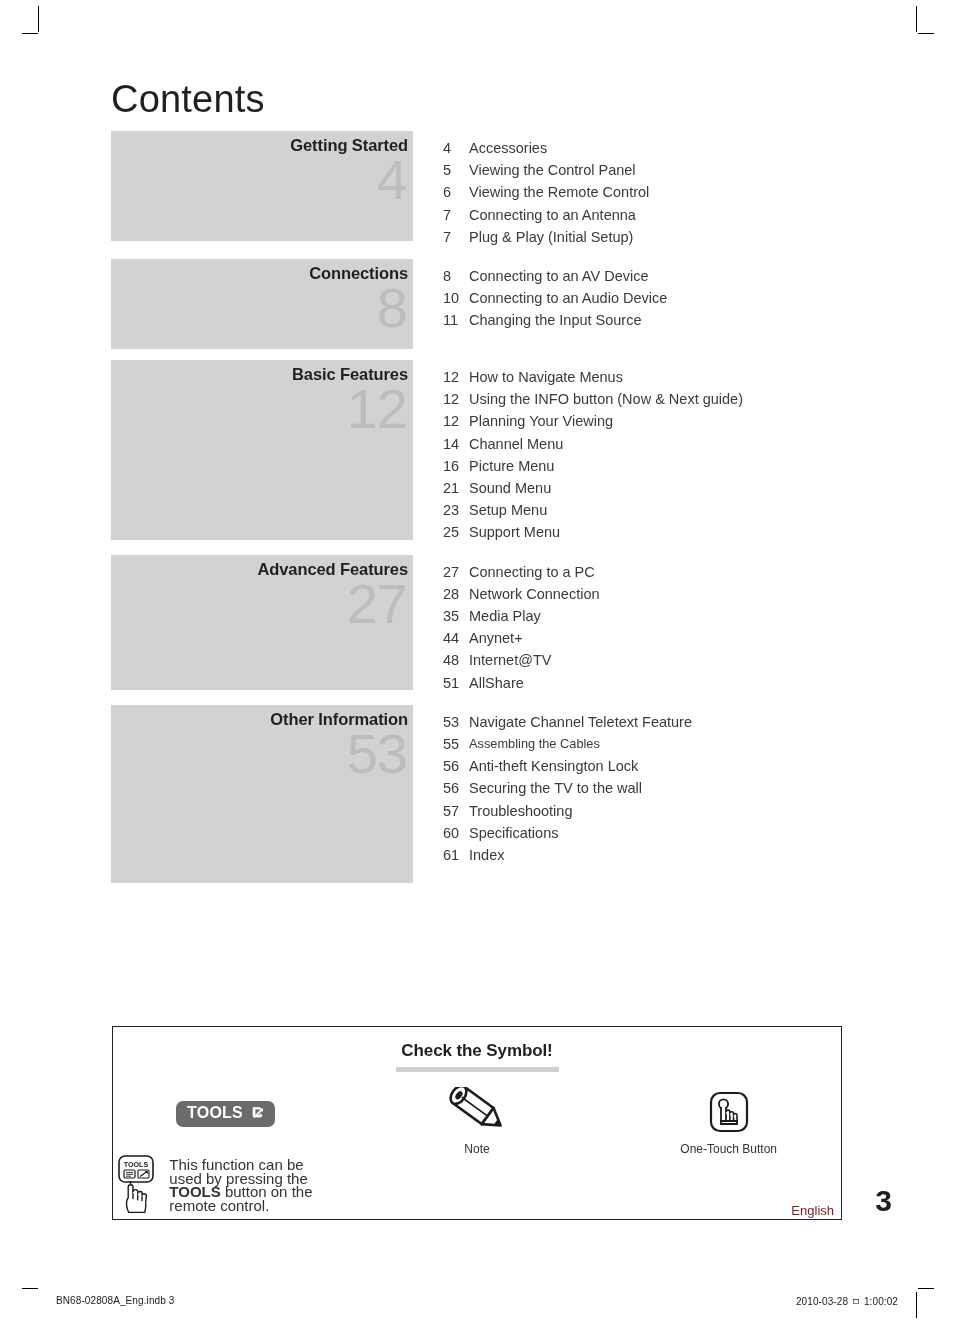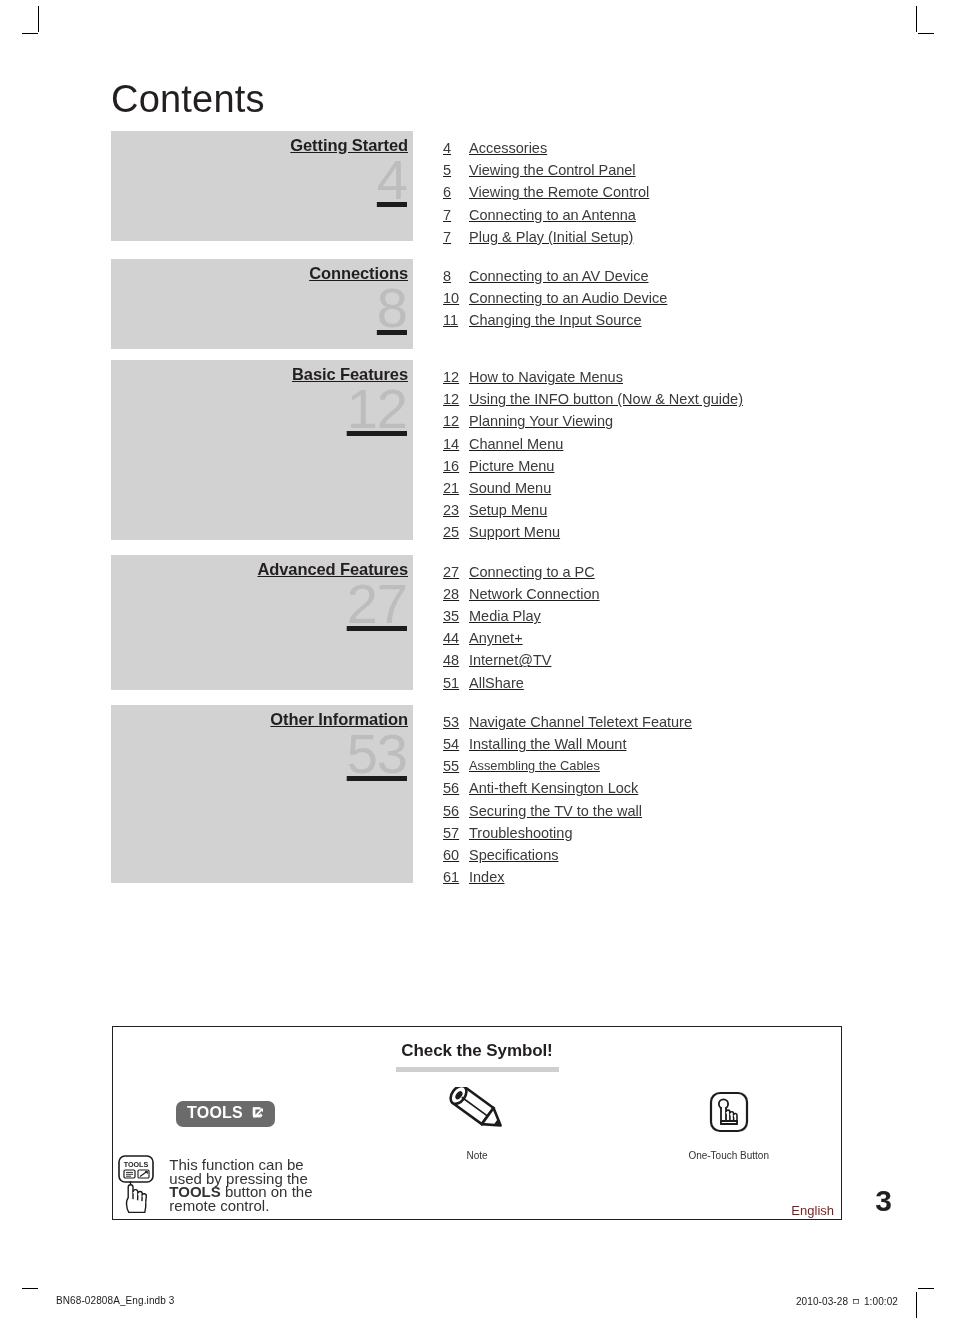--- a/index.html
+++ b/index.html
@@ -39,21 +39,20 @@
   
   .contents {
     position: absolute;
     left: 0;
     top: 131px;
     width: 954px;
   }
   .section {
     position: relative;
     margin-bottom: 11px;
-    text-decoration: underline;
   }
   .section-row {
     display: flex;
     align-items: flex-start;
   }
   .band {
     width: 302px;
     margin-left: 111px;
     background: #d2d2d2;
     position: relative;
@@ -167,23 +166,23 @@
     vertical-align: -2px;
     margin-left: 3px;
   }
   .icon-center {
     height: 52px;
     display: flex;
     align-items: center;
     justify-content: center;
   }
   .caption {
-    font-size: 10px;
+    font-size: 12px;
     color: #333;
-    margin-top: 10px;
+    margin-top: 2px;
   }
   .tools-desc-row {
     display: flex;
     align-items: flex-start;
     justify-content: center;
     margin-top: 12px;
     padding-left: 4px;
   }
   .tools-key-icon {
     flex: none;
@@ -391,24 +390,20 @@
   <div class="section">
     <div class="section-row">
       <div class="band h5">
         <div class="band-title">Other Information</div>
         <div class="band-number">53</div>
       </div>
       <div class="entries">
         <div class="entry">
           <span class="pg">53</span>
           <span class="label">Navigate Channel Teletext Feature</span>
-        </div>
-        <div class="entry">
-          <span class="pg">54</span>
-          <span class="label">Installing the Wall Mount</span>
         </div>
         <div class="entry small">
           <span class="pg">55</span>
           <span class="label">Assembling the Cables</span>
         </div>
         <div class="entry">
           <span class="pg">56</span>
           <span class="label">Anti-theft Kensington Lock</span>
         </div>
         <div class="entry">

